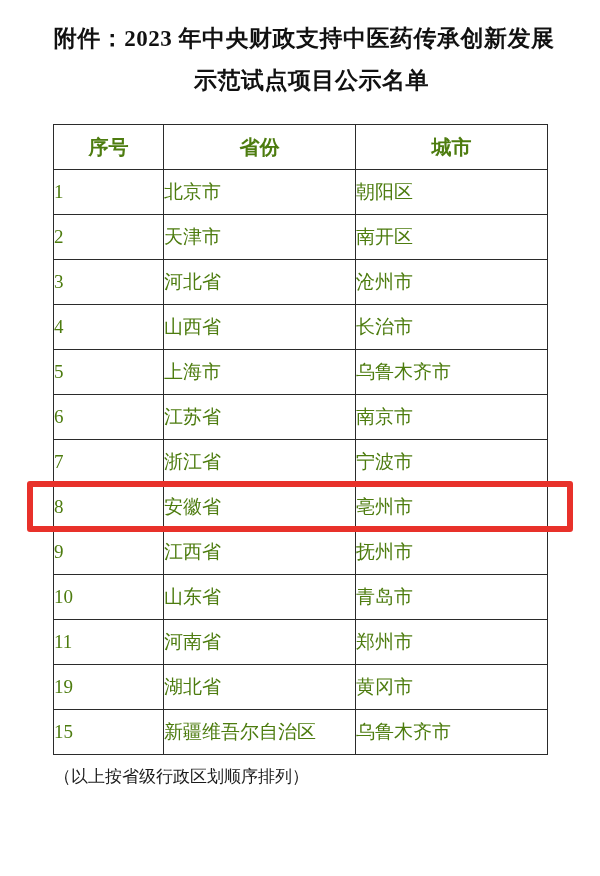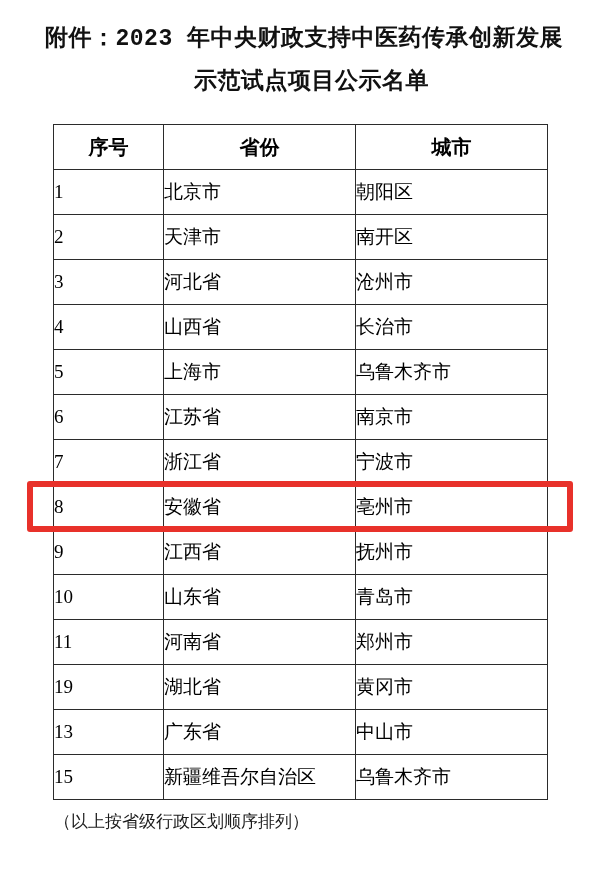--- a/index.html
+++ b/index.html
@@ -28,40 +28,39 @@
   .title-line {
     font-size: 23px;
     font-weight: bold;
     letter-spacing: 0.5px;
     line-height: 42px;
     color: #111111;
     padding-left: 23px;
   }
   .title-line-1 {
     padding-left: 8px;
-    font-family: Liberation Mono, monospace;
   }
   .table-wrap {
     position: relative;
     margin: 22px auto 0 auto;
     width: 494px;
   }
   table.listing {
     border-collapse: collapse;
     width: 100%;
     table-layout: fixed;
   }
   table.listing th,
   table.listing td {
     border: 1px solid #2b2b2b;
     font-size: 19px;
     height: 44px;
     line-height: 44px;
     padding: 0;
-    color: #000000;
+    color: #4d7c0f;
   }
   table.listing th {
     font-weight: bold;
     font-size: 20px;
   }
   col.c-idx { width: 110px; }
   col.c-prov { width: 192px; }
   col.c-city { width: 192px; }
   .idx-cell {
     font-family: "Liberation Serif", "DejaVu Serif", serif;
@@ -164,25 +163,20 @@
             <td class="idx-cell">11</td>
             <td>河南省</td>
             <td>郑州市</td>
           </tr>
           <tr>
             <td class="idx-cell">19</td>
             <td>湖北省</td>
             <td>黄冈市</td>
           </tr>
           <tr>
-            <td class="idx-cell">13</td>
-            <td>广东省</td>
-            <td>中山市</td>
-          </tr>
-          <tr>
             <td class="idx-cell">15</td>
             <td>新疆维吾尔自治区</td>
             <td>乌鲁木齐市</td>
           </tr>
         </tbody>
     </table>
     <div class="highlight-box" id="highlight-box" style="top: 357px; height: 51px; border-color: rgb(232, 49, 42);"></div>
   </div>
 
   <div class="footnote">（以上按省级行政区划顺序排列）</div>

